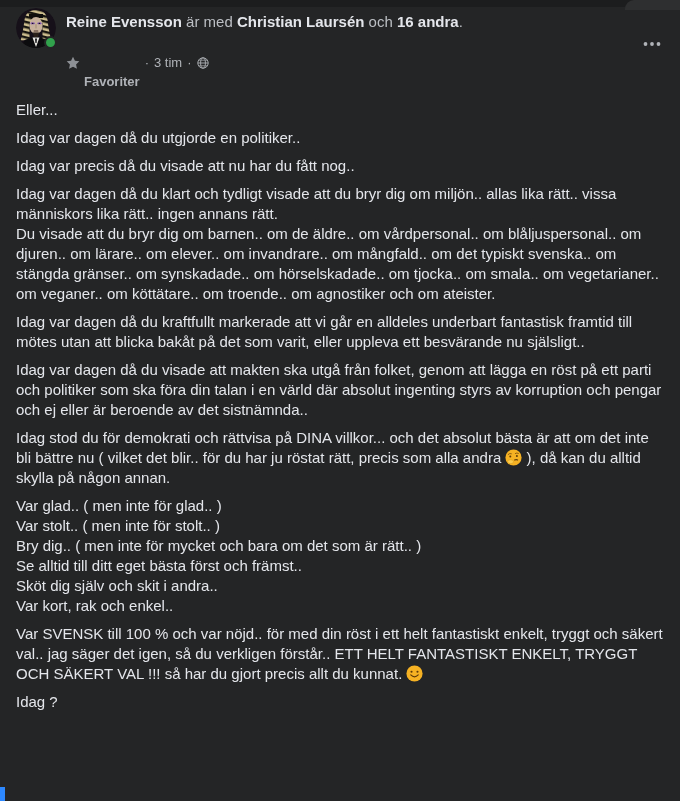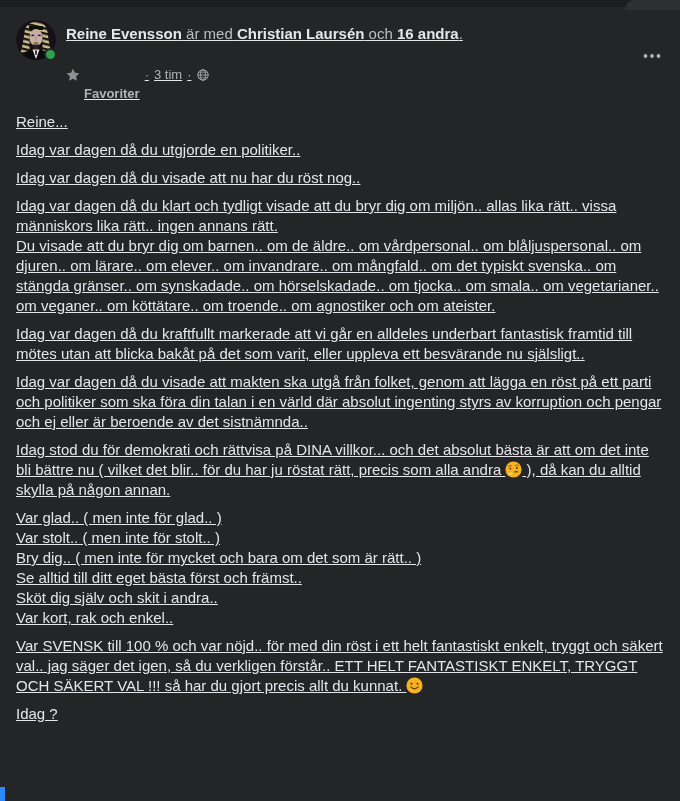--- a/index.html
+++ b/index.html
@@ -10,21 +10,21 @@
   *{box-sizing:border-box;}
   html,body{margin:0;padding:0;}
   body{
     width:680px;height:801px;overflow:hidden;position:relative;
     background:var(--page-bg,#242526);
     font-family:"Liberation Sans",sans-serif;
     color:var(--text-primary,#e4e6eb);
   }
   .top-gap{position:absolute;top:0;left:0;width:680px;height:7px;background:var(--top-gap-bg);}
   .top-partial{position:absolute;top:0;right:0;width:55px;height:10px;background:var(--partial-top-bg);border-radius:9px 0 0 0;}
-  .post{position:relative;padding-top:20px;text-decoration:underline;}
+  .post{position:relative;padding-top:8px;}
   .post-header{position:relative;display:flex;align-items:flex-start;padding:0 16px 6px 16px;}
   .avatar-wrap{position:relative;width:40px;height:40px;flex:0 0 40px;cursor:pointer;}
   .avatar-img{width:40px;height:40px;border-radius:50%;display:block;}
   .online-dot{position:absolute;right:-1px;bottom:-1px;width:13px;height:13px;border-radius:50%;
     background:var(--online-green);border:2px solid var(--page-bg);}
   .header-text{margin-left:10px;flex:1;min-width:0;}
   .header-line1{font-size:15px;line-height:19px;margin-top:4px;color:var(--text-plain);}
   .header-line1 .strong{font-weight:700;color:var(--text-primary);cursor:pointer;}
   .header-line2{display:flex;align-items:center;gap:4px;margin-top:4px;font-size:13px;line-height:16px;color:var(--text-secondary);}
   .header-line2 .audience{font-weight:600;margin-top:39px;}
@@ -108,23 +108,23 @@
         <svg width="20" height="20" viewBox="0 0 20 20">
             <circle cx="3.5" cy="10" r="1.9" fill="#b0b3b8"></circle>
             <circle cx="10" cy="10" r="1.9" fill="#b0b3b8"></circle>
             <circle cx="16.5" cy="10" r="1.9" fill="#b0b3b8"></circle>
           </svg>
       </span>
     </button>
   </div>
 
   <div class="post-body" id="paragraphs">
-      <div class="para">Reine...</div>
+      <div class="para">Eller...</div>
       <div class="para">Idag var dagen då du utgjorde en politiker..</div>
-      <div class="para">Idag var dagen då du visade att nu har du röst nog..</div>
+      <div class="para">Idag var precis då du visade att nu har du fått nog..</div>
       <div class="para">Idag var dagen då du klart och tydligt visade att du bryr dig om miljön.. allas lika rätt.. vissa människors lika rätt.. ingen annans rätt.<br>Du visade att du bryr dig om barnen.. om de äldre.. om vårdpersonal.. om blåljuspersonal.. om djuren.. om lärare.. om elever.. om invandrare.. om mångfald.. om det typiskt svenska.. om stängda gränser.. om synskadade.. om hörselskadade.. om tjocka.. om smala.. om vegetarianer.. om veganer.. om köttätare.. om troende.. om agnostiker och om ateister.</div>
       <div class="para">Idag var dagen då du kraftfullt markerade att vi går en alldeles underbart fantastisk framtid till mötes utan att blicka bakåt på det som varit, eller uppleva ett besvärande nu själsligt..</div>
       <div class="para">Idag var dagen då du visade att makten ska utgå från folket, genom att lägga en röst på ett parti och politiker som ska föra din talan i en värld där absolut ingenting styrs av korruption och pengar och ej eller är beroende av det sistnämnda..</div>
       <div class="para">Idag stod du för demokrati och rättvisa på DINA villkor... och det absolut bästa är att om det inte bli bättre nu ( vilket det blir.. för du har ju röstat rätt, precis som alla andra <span class="emoji"><svg viewBox="0 0 16 16">
             <circle cx="8" cy="8" r="7.6" fill="#f6b223"></circle>
             <path d="M3 5.1 q1.4-1.5 3-.7" stroke="#8a5a0e" stroke-width="0.9" fill="none" stroke-linecap="round"></path>
             <path d="M9.7 4.2 q1.5-1 2.9-.1" stroke="#8a5a0e" stroke-width="0.9" fill="none" stroke-linecap="round"></path>
             <circle cx="5" cy="7" r="0.95" fill="#5d3a08"></circle>
             <circle cx="11.2" cy="6.6" r="0.95" fill="#5d3a08"></circle>
             <path d="M9 10.4 q1.7-.8 2.9 0" stroke="#5d3a08" stroke-width="1" fill="none" stroke-linecap="round"></path>

